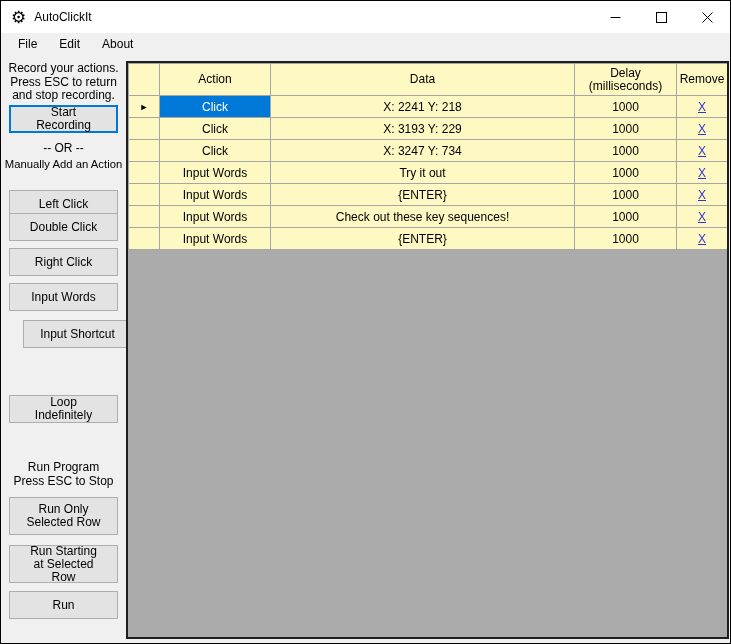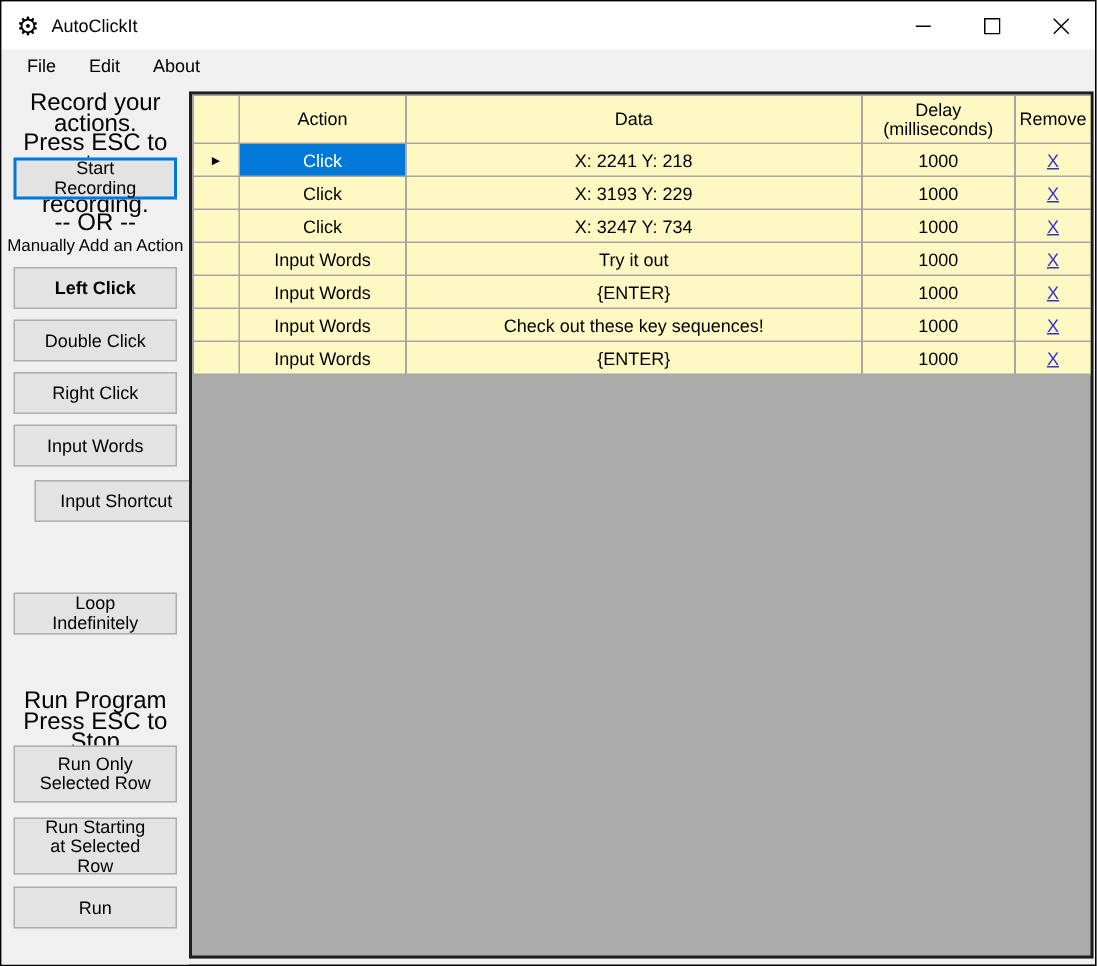--- a/index.html
+++ b/index.html
@@ -28,21 +28,21 @@
   .win-controls{position:absolute;right:0;top:0;height:32px;display:flex;}
   .win-btn{width:46px;height:32px;display:flex;align-items:center;justify-content:center;cursor:default;}
   
   .menubar{
     position:absolute;left:0;top:32px;width:100%;height:24px;
     background:var(--winbg);display:flex;padding-left:6px;
   }
   .menu-item{font-size:12px;color:#000;padding:4px 11px;}
   
   .sidebar{position:absolute;left:0;top:56px;width:125px;height:588px;background:var(--winbg);}
-  .sb-text{position:absolute;width:125px;text-align:center;font-size:16px;line-height:13.5px;color:#000;}
+  .sb-text{position:absolute;width:125px;text-align:center;font-size:12px;line-height:13.5px;color:#000;}
   .sb-text.small{font-size:11.3px;white-space:nowrap;}
   .sb-btn{
     position:absolute;left:8px;width:109px;height:28px;
     background:var(--btnbg);border:1px solid var(--btnborder);
     font-family:"Liberation Sans",sans-serif;font-size:12px;color:#000;
     display:flex;align-items:center;justify-content:center;text-align:center;line-height:13px;padding:0 14px;
   }
   .sb-btn.tall{height:38px;}
   .sb-btn.focused{border:2px solid var(--sel);}
   
@@ -104,21 +104,21 @@
   <div class="sidebar">
     <div class="sb-text" style="top:5px;">
       <div>Record your actions.</div>
       <div>Press ESC to return</div>
       <div>and stop recording.</div>
     </div>
     <button class="sb-btn focused" style="top:48px;">Start Recording</button>
     <div class="sb-text" style="top:85px;">-- OR --</div>
     <div class="sb-text small" style="top:101px;">Manually Add an Action</div>
 
-    <button class="sb-btn" style="top:121px;font-weight:bold;">Left Click</button>
+    <button class="sb-btn" style="top:133px;">Left Click</button>
     <button class="sb-btn" style="top:156px;">Double Click</button>
     <button class="sb-btn" style="top:191px;">Right Click</button>
     <button class="sb-btn" style="top:226px;">Input Words</button>
     <button class="sb-btn" style="top:263px;margin-left:14px;">Input Shortcut</button>
 
     <button class="sb-btn" style="top:338px;">Loop Indefinitely</button>
 
     <div class="sb-text" style="top:404px;">
       <div>Run Program</div>
       <div>Press ESC to Stop</div>

